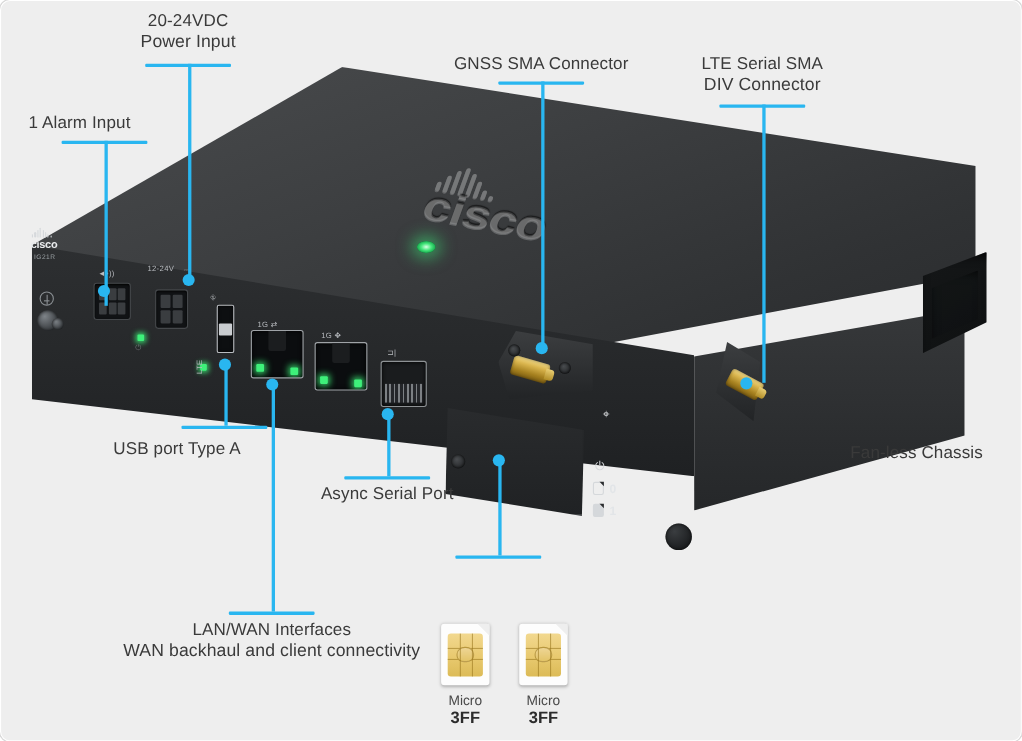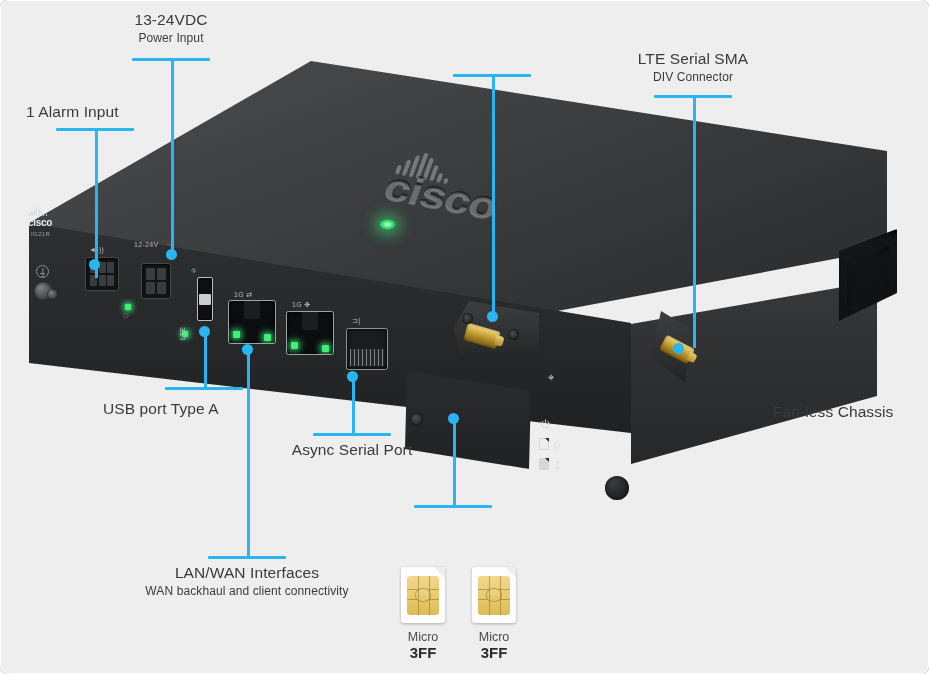--- a/index.html
+++ b/index.html
@@ -23,21 +23,21 @@
   
   .callout-label {
     position: absolute;
     color: #3a3a3a;
     font-size: 15.5px;
     line-height: 19px;
     letter-spacing: .1px;
     white-space: nowrap;
     font-weight: 500;
   }
-  .callout-label .sub { display:block; font-size: 12px; }
+  .callout-label .sub { display:block; font-size: 16px; }
   .ctr  { text-align: center; transform: translateX(-50%); }
   .lft  { text-align: right; }
 
   
   .cap {           
     position: absolute;
     height: 3px;
     background: #29b6f0;
     border-radius: 1px;
   }
@@ -411,27 +411,30 @@
   </div>
 
   <div class="callout-label lft" style="left:25px;top:101px;">
     <span>1 Alarm Input</span>
   </div>
   <div class="cap" style="left:55px;top:127px;width:78px;"></div>
   <div class="stem" style="left:94px;top:127px;height:150px;"></div>
   <div class="dot" style="left:88px;top:258px;"></div>
 
   <div class="callout-label ctr" style="left:170px;top:9px;">
-    <span>13-24VDC</span>
+    <span>20-24VDC</span>
     <span class="sub">Power Input</span>
   </div>
   <div class="cap" style="left:131px;top:57px;width:78px;"></div>
   <div class="stem" style="left:170px;top:57px;height:198px;"></div>
   <div class="dot" style="left:165px;top:248px;"></div>
 
+  <div class="callout-label ctr" style="left:491px;top:48px;">
+    <span>GNSS SMA Connector</span>
+  </div>
   <div class="cap" style="left:452px;top:73px;width:78px;"></div>
   <div class="stem" style="left:491px;top:73px;height:242px;"></div>
   <div class="dot" style="left:486px;top:310px;"></div>
 
   <div class="callout-label ctr" style="left:692px;top:48px;">
     <span>LTE Serial SMA</span>
     <span class="sub">DIV Connector</span>
   </div>
   <div class="cap" style="left:653px;top:94px;width:78px;"></div>
   <div class="stem" style="left:692px;top:94px;height:253px;"></div>

